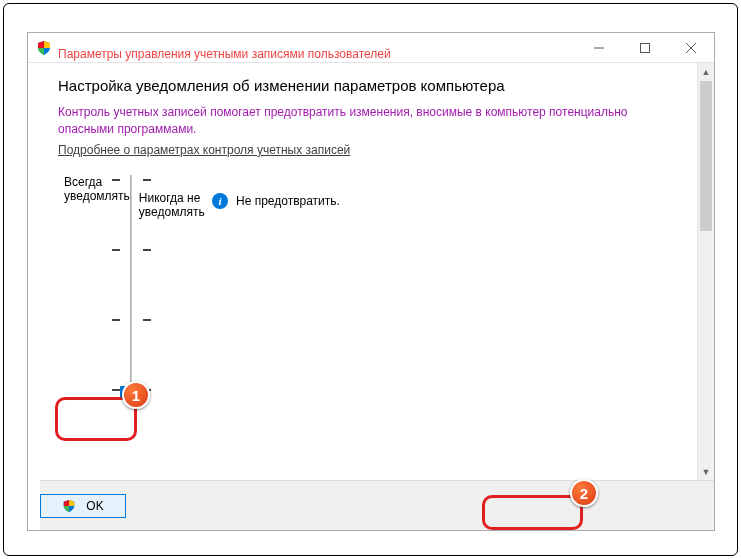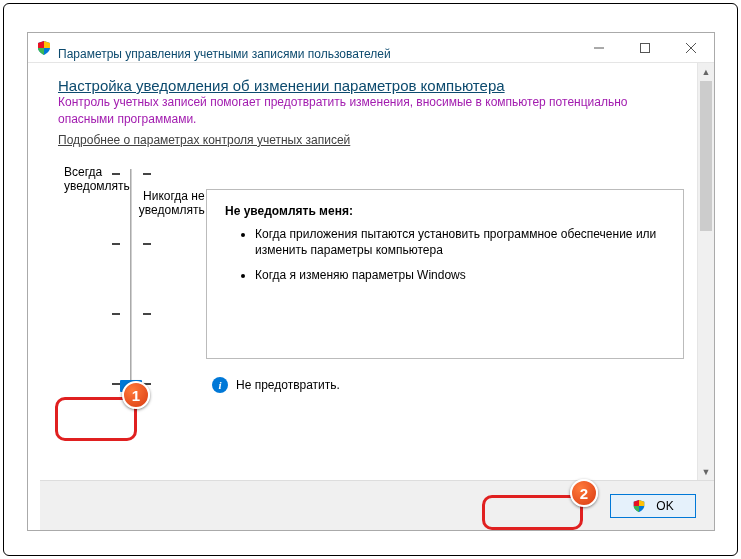--- a/index.html
+++ b/index.html
@@ -34,21 +34,21 @@
     border-bottom: 1px solid #e5e5e5;
   }
   .shield {
     width: 16px; height: 16px;
     display: inline-block;
     margin-right: 6px;
     flex-shrink: 0;
   }
   .title-text {
     font-size: 12px;
-    color: #0c4a6e;
+    color: #ef4444;
     flex: 1;
     margin-top: 12px;
   }
   .wincontrols {
     display: flex;
     height: 100%;
   }
   .winbtn {
     width: 46px;
     display: flex;
@@ -58,24 +58,24 @@
     color: #555;
     font-family: "Segoe UI", sans-serif;
   }
   .winbtn svg { stroke: #555; }
   .content {
     padding: 14px 30px 0 30px;
     position: relative;
     height: calc(100% - 30px - 50px);
   }
   .heading {
-    color: #0c4a6e;
+    color: #000000;
     font-size: 15px;
     font-weight: 400;
-    text-decoration: underline;
+    margin-bottom: 10px;
   }
   .subtext {
     font-size: 12px;
     color: #a21caf;
     line-height: 1.4;
     margin-bottom: 2px;
   }
   .link {
     font-size: 12px;
     color: #404040;
@@ -96,24 +96,23 @@
     align-items: center;
   }
   .slider-label {
     font-size: 12px;
     margin-bottom: 8px;
     align-self: flex-start;
     padding-left: 6px;
   }
   .slider-label-bottom {
     font-size: 12px;
-    margin-top: 24px;
+    margin-top: 16px;
     align-self: flex-start;
     padding-left: 6px;
-    text-align: right;
   }
   .slider-track-wrap {
     position: relative;
     height: 220px;
     width: 60px;
     display: flex;
     justify-content: center;
   }
   .slider-track {
     width: 3px;
@@ -174,21 +173,21 @@
     font-family: Georgia, serif;
   }
   .footer {
     position: absolute;
     bottom: 0; left: 12px; right: 0;
     height: 50px;
     background: #f0f0f0;
     border-top: 1px solid #ddd;
     display: flex;
     align-items: center;
-    justify-content: flex-end;
+    justify-content: space-between;
     padding-right: 18px;
     gap: 24px;
   }
   .btn {
     min-width: 86px;
     height: 24px;
     font-size: 12px;
     border: 1px solid #adadad;
     background: #e1e1e1;
     display: flex;
@@ -310,27 +309,20 @@
             <div class="tick left" style="top:144px"></div>
             <div class="tick right" style="top:144px"></div>
             <div class="tick left" style="top:214px"></div>
             <div class="tick right" style="top:214px"></div>
             <div class="thumb"></div>
           </div>
           <div class="slider-label-bottom">Никогда не уведомлять</div>
         </div>
 
         <div style="flex:1">
-          <div class="info-box">
-            <div class="title">Не уведомлять меня:</div>
-            <ul>
-              <li>Когда приложения пытаются установить программное обеспечение или изменить параметры компьютера</li>
-              <li>Когда я изменяю параметры Windows</li>
-            </ul>
-          </div>
           <div class="recommend-row">
             <span class="info-icon">i</span>
             <span>Не предотвратить.</span>
           </div>
         </div>
       </div>
     </div>
 
     <div class="scrollbar">
       <div class="scroll-arrow up">▲</div>

